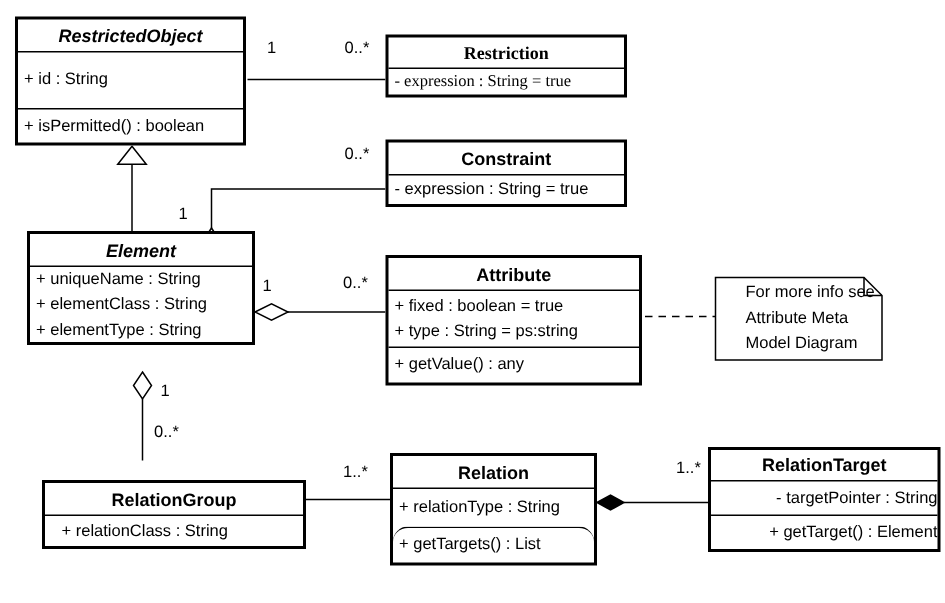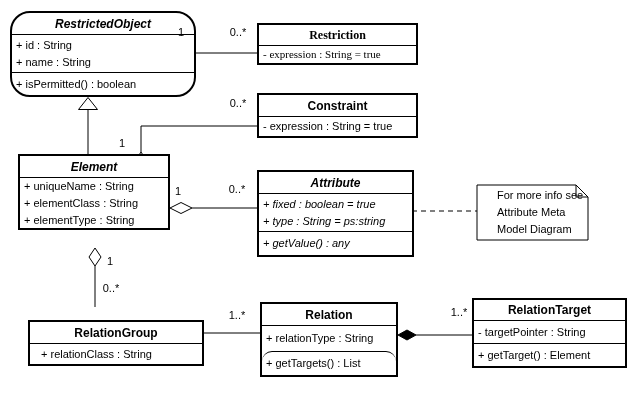--- a/index.html
+++ b/index.html
@@ -17,45 +17,45 @@
     font-weight:bold;font-size:12px;white-space:nowrap;
   }
   .uml-title.abstract{font-style:italic;}
   .cmp{
     box-sizing:border-box;border-top:1px solid #000;
     display:flex;flex-direction:column;justify-content:center;
     padding-left:4px;overflow:hidden;
   }
   .member{font-size:11px;line-height:17px;white-space:nowrap;}
   
-  #cls-restricted-object{left:10px;top:11px;width:186px;height:86px;border-radius:20px;}
+  #cls-restricted-object{left:10px;top:11px;width:154px;height:86px;}
   #cls-restricted-object .uml-title{height:21px;}
   #cls-restricted-object .attrs{height:38px;}
   #cls-restricted-object .ops{height:23px;}
   #cls-restriction{left:257px;top:23px;width:161px;height:42px;font-family:Liberation Serif, serif;}
   #cls-restriction .uml-title{height:20px;}
   #cls-restriction .attrs{height:18px;}
   #cls-constraint{left:257px;top:93px;width:161px;height:45px;}
   #cls-constraint .uml-title{height:21px;}
   #cls-constraint .attrs{height:20px;}
   #cls-element{left:18px;top:154px;width:152px;height:76px;}
   #cls-element .uml-title{height:21px;}
   #cls-element .attrs{height:51px;}
-  #cls-attribute{left:257px;top:170px;width:157px;height:87px;font-style:italic;}
+  #cls-attribute{left:257px;top:170px;width:171px;height:87px;}
   #cls-attribute .uml-title{height:21px;}
   #cls-attribute .attrs{height:38px;}
   #cls-attribute .ops{height:24px;}
   #cls-relation-group{left:28px;top:320px;width:176px;height:46px;}
   #cls-relation-group .uml-title{height:21px;}
   #cls-relation-group .attrs{height:21px;padding-left:11px;}
   #cls-relation{left:260px;top:302px;width:138px;height:75px;}
   #cls-relation .uml-title{height:21px;}
   #cls-relation .attrs{height:26px;}
   #cls-relation .ops{height:24px;border-radius:10px;}
-  #cls-relation-target{left:472px;top:298px;width:155px;height:70px;}
+  #cls-relation-target{left:472px;top:298px;width:155px;height:70px;text-align:right;}
   #cls-relation-target .uml-title{height:20px;}
   #cls-relation-target .attrs{height:23px;}
   #cls-relation-target .ops{height:23px;}
   
   .note-text{
     position:absolute;left:497px;top:187px;width:100px;z-index:3;
   }
   .note-line{font-size:11px;line-height:17px;white-space:nowrap;}
   
   .mult{
@@ -103,21 +103,20 @@
     <line x1="196" y1="333" x2="260" y2="333" stroke="#000" stroke-width="1"></line>
 
     <polygon points="398,335 407,330 416,335 407,340" fill="#000" stroke="#000" stroke-width="1"></polygon>
     <line x1="416" y1="335" x2="472" y2="335" stroke="#000" stroke-width="1"></line>
   </svg>
 
   <div class="uml-class" id="cls-restricted-object">
     <div class="uml-title abstract">RestrictedObject</div>
     <div class="cmp attrs">
       <div class="member">+ id : String</div>
-      <div class="member">+ name : String</div>
     </div>
     <div class="cmp ops">
       <div class="member">+ isPermitted() : boolean</div>
     </div>
   </div>
 
   <div class="uml-class" id="cls-restriction">
     <div class="uml-title">Restriction</div>
     <div class="cmp attrs">
       <div class="member">- expression : String = true</div>

